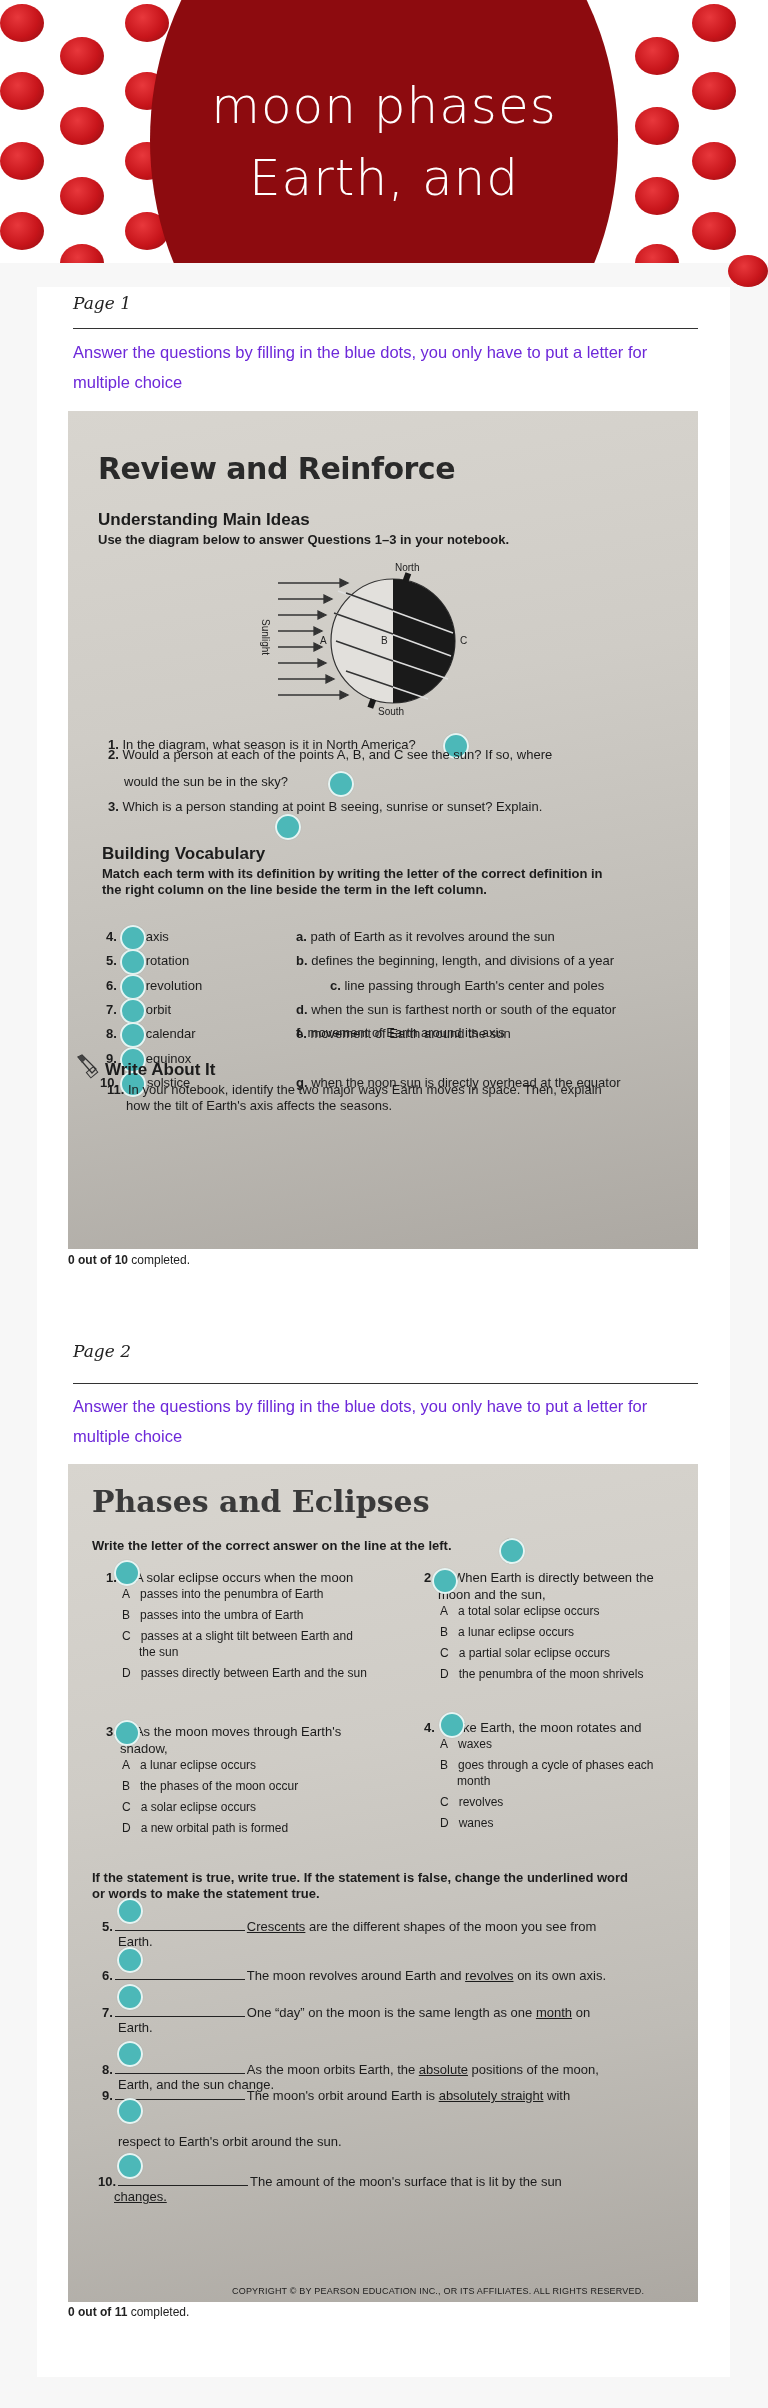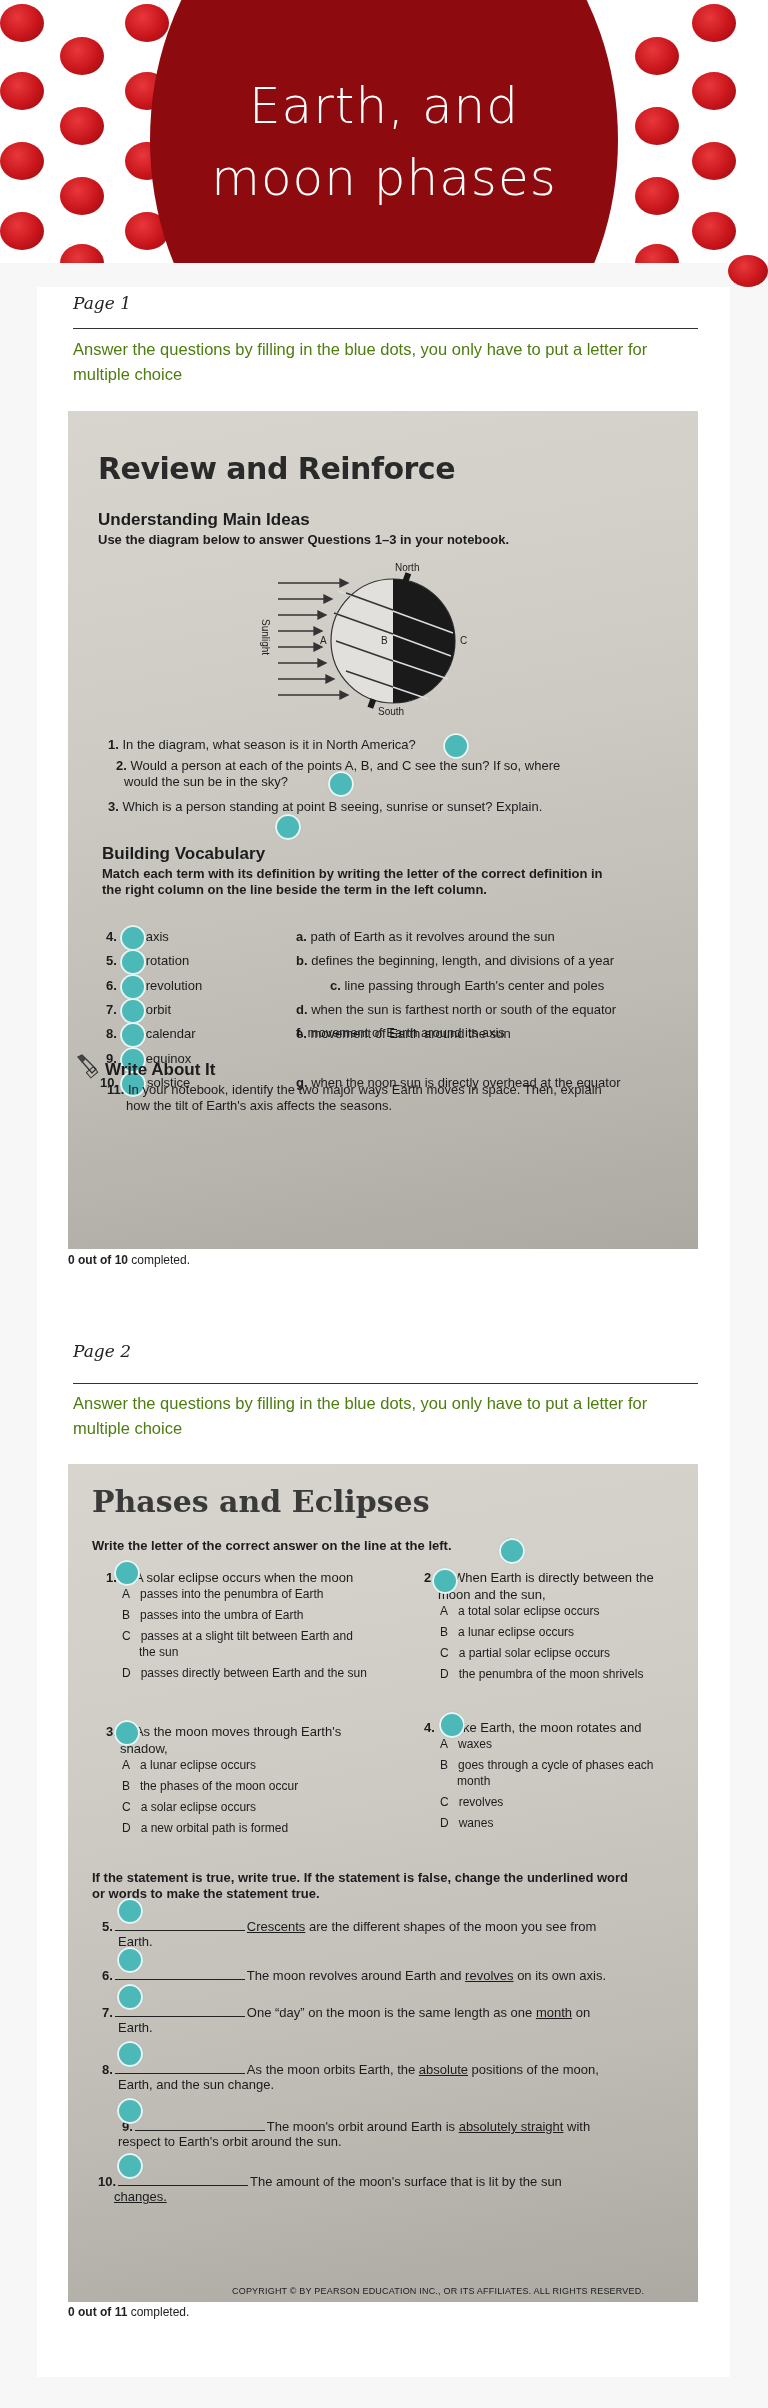--- a/index.html
+++ b/index.html
@@ -14,21 +14,21 @@
   .banner-clip { position: absolute; left: 0; top: 0; width: 768px; height: 263px; overflow: hidden; }
   .banner-title { position: absolute; left: 150px; top: 70px; width: 468px; text-align: center; color: #fff;
                   font-family: "DejaVu Sans", sans-serif; font-weight: 300; font-size: 50px; line-height: 72px; letter-spacing: 1px; }
   .corner-dot { position: absolute; left: 728px; top: 255px; width: 40px; height: 32px; border-radius: 50%;
                 background: radial-gradient(circle at 40% 35%, #e8383c 0%, #c8151b 55%, #8e0c10 100%); }
 
   
   .card { position: absolute; left: 37px; top: 287px; width: 693px; height: 2090px; background: #ffffff; }
   .page-heading { position: absolute; left: 36px; font-family: "DejaVu Serif", serif; font-style: italic; font-size: 17px; color: #222; }
   .page-rule { position: absolute; left: 36px; width: 625px; height: 1px; background: #333; }
-  .instructions { position: absolute; left: 36px; width: 630px; font-size: 16.5px; line-height: 25px; color: #4d7c0f; }
+  .instructions { position: absolute; left: 36px; width: 630px; font-size: 16.5px; line-height: 30px; color: #6d28d9; }
 
   .worksheet { position: absolute; left: 31px; width: 630px; overflow: hidden;
                background: linear-gradient(170deg, #d8d5cf 0%, #cfccc6 35%, #bfbcb6 70%, #aca8a2 100%); color: #1c1c1c; }
   .ws-text { position: absolute; white-space: nowrap; }
   .ws-h1 { font-family: "DejaVu Sans", sans-serif; font-weight: bold; font-size: 30px; color: #2a2a2a; letter-spacing: -0.5px; }
   .ws-h1-serif { font-family: "DejaVu Serif", serif; font-weight: bold; font-size: 30px; color: #3a3a3a; }
   .ws-h2 { font-weight: bold; font-size: 17px; }
   .ws-p { font-size: 13px; }
   .ws-pb { font-size: 13px; font-weight: bold; }
   .ws-small { font-size: 12px; }
@@ -63,22 +63,22 @@
       <div class="dot" style="left: 635px; top: 107px;"></div>
       <div class="dot" style="left: 635px; top: 177px;"></div>
       <div class="dot" style="left: 635px; top: 244px;"></div>
       <div class="dot" style="left: 692px; top: 4px;"></div>
       <div class="dot" style="left: 692px; top: 72px;"></div>
       <div class="dot" style="left: 692px; top: 142px;"></div>
       <div class="dot" style="left: 692px; top: 212px;"></div>
     </div>
   <div class="banner-circle"></div>
   <div class="banner-title">
+    <div>moon phases</div>
     <div>Earth, and</div>
-    <div>moon phases</div>
   </div>
 </div>
 
 <div class="card">
 
   <div class="page-heading" style="top:6px;">Page 1</div>
   <div class="page-rule" style="top:41px;"></div>
   <div class="instructions" style="top:50px;">Answer the questions by filling in the blue dots, you only have to put a letter for multiple choice</div>
 
   <div class="worksheet" style="top:124px; height:838px;">
@@ -126,21 +126,21 @@
         <text x="140" y="154" font-size="10" fill="#222" font-family="Liberation Sans, sans-serif">South</text>
         <text x="82" y="83" font-size="10" fill="#222" font-family="Liberation Sans, sans-serif">A</text>
         <text x="143" y="83" font-size="10" fill="#222" font-family="Liberation Sans, sans-serif">B</text>
         <text x="222" y="83" font-size="10" fill="#222" font-family="Liberation Sans, sans-serif">C</text>
         <text x="0" y="0" font-size="10" fill="#222" font-family="Liberation Sans, sans-serif" transform="translate(24 58) rotate(90)">Sunlight</text>
       </svg>
     </div>
 
     <div class="ws-text ws-p" style="left:40px; top:326px;"><b>1.</b> <span>In the diagram, what season is it in North America?</span></div>
     <div class="blue-dot" style="left:375px; top:322px;"></div>
-    <div class="ws-text ws-p" style="left:40px; top:347px;margin-left:8px;"><b>2.</b> <span>Would a person at each of the points A, B, and C see the sun? If so, where</span></div>
+    <div class="ws-text ws-p" style="left:40px; top:336px;"><b>2.</b> <span>Would a person at each of the points A, B, and C see the sun? If so, where</span></div>
     <div class="ws-text ws-p" style="left:56px; top:363px;">would the sun be in the sky?</div>
     <div class="blue-dot" style="left:260px; top:360px;"></div>
     <div class="ws-text ws-p" style="left:40px; top:388px;"><b>3.</b> <span>Which is a person standing at point B seeing, sunrise or sunset? Explain.</span></div>
     <div class="blue-dot" style="left:207px; top:403px;"></div>
 
     <div class="ws-text ws-h2" style="left:34px; top:433px;">Building Vocabulary</div>
     <div class="ws-text ws-pb" style="left:34px; top:455px;">Match each term with its definition by writing the letter of the correct definition in</div>
     <div class="ws-text ws-pb" style="left:34px; top:471px;">the right column on the line beside the term in the left column.</div>
 
     <div id="terms">
@@ -229,21 +229,21 @@
         <div class="ws-text ws-p" style="left:50px; top:470px;">Earth.</div>
         <div class="blue-dot" style="left:49px; top:434px;"></div>
         <div class="ws-text ws-p" style="left:34px; top:504px;"><b>6.</b><span style="display:inline-block; width:130px; border-bottom:1px solid #222; margin:0 2px;"></span><span>The moon revolves around Earth and </span><span class="ul">revolves</span><span> on its own axis.</span></div>
         <div class="blue-dot" style="left:49px; top:483px;"></div>
         <div class="ws-text ws-p" style="left:34px; top:541px;"><b>7.</b><span style="display:inline-block; width:130px; border-bottom:1px solid #222; margin:0 2px;"></span><span>One “day” on the moon is the same length as one </span><span class="ul">month</span><span> on</span></div>
         <div class="ws-text ws-p" style="left:50px; top:556px;">Earth.</div>
         <div class="blue-dot" style="left:49px; top:520px;"></div>
         <div class="ws-text ws-p" style="left:34px; top:598px;"><b>8.</b><span style="display:inline-block; width:130px; border-bottom:1px solid #222; margin:0 2px;"></span><span>As the moon orbits Earth, the </span><span class="ul">absolute</span><span> positions of the moon,</span></div>
         <div class="ws-text ws-p" style="left:50px; top:613px;">Earth, and the sun change.</div>
         <div class="blue-dot" style="left:49px; top:577px;"></div>
-        <div class="ws-text ws-p" style="left:34px; top:655px;margin-left:20px;"><b>9.</b><span style="display:inline-block; width:130px; border-bottom:1px solid #222; margin:0 2px;"></span><span>The moon's orbit around Earth is </span><span class="ul">absolutely straight</span><span> with</span></div>
+        <div class="ws-text ws-p" style="left:34px; top:624px;"><b>9.</b><span style="display:inline-block; width:130px; border-bottom:1px solid #222; margin:0 2px;"></span><span>The moon's orbit around Earth is </span><span class="ul">absolutely straight</span><span> with</span></div>
         <div class="ws-text ws-p" style="left:50px; top:670px;">respect to Earth's orbit around the sun.</div>
         <div class="blue-dot" style="left:49px; top:634px;"></div>
         <div class="ws-text ws-p" style="left:30px; top:710px;"><b>10.</b><span style="display:inline-block; width:130px; border-bottom:1px solid #222; margin:0 2px;"></span><span>The amount of the moon's surface that is lit by the sun</span><span class="ul"></span><span></span></div>
         <div class="ws-text ws-p ul" style="left:46px; top:725px;">changes.</div>
         <div class="blue-dot" style="left:49px; top:689px;"></div>
       </div>
 
     <div class="ws-text" style="left:164px; top:822px; font-size:9px; letter-spacing:0.2px;">COPYRIGHT © BY PEARSON EDUCATION INC., OR ITS AFFILIATES. ALL RIGHTS RESERVED.</div>
   </div>
 

